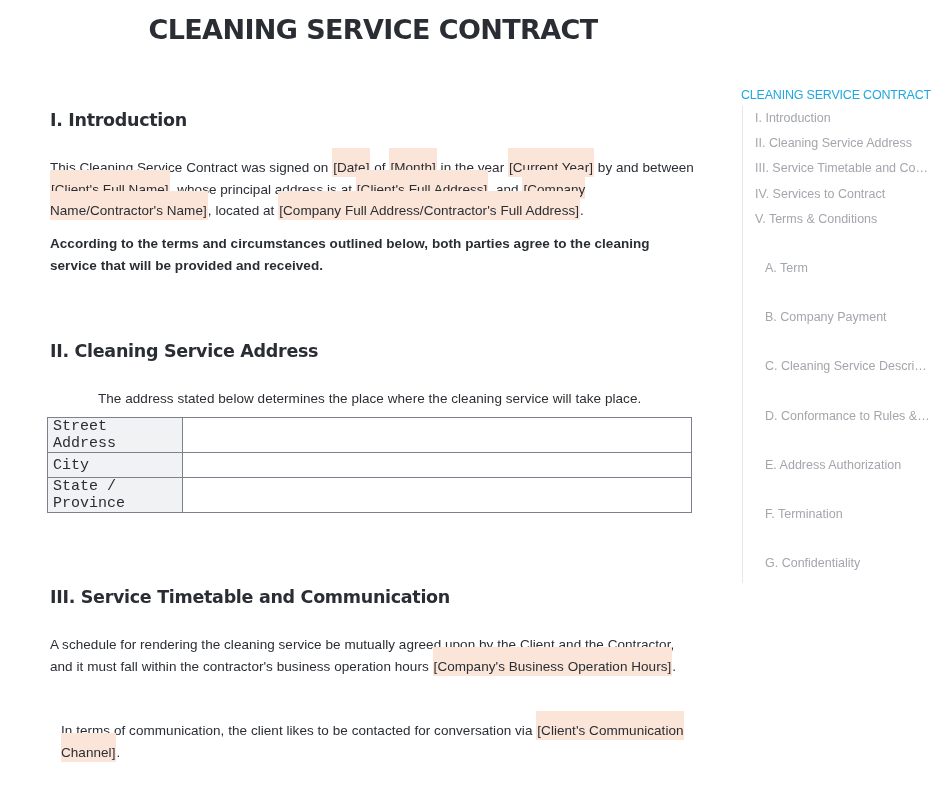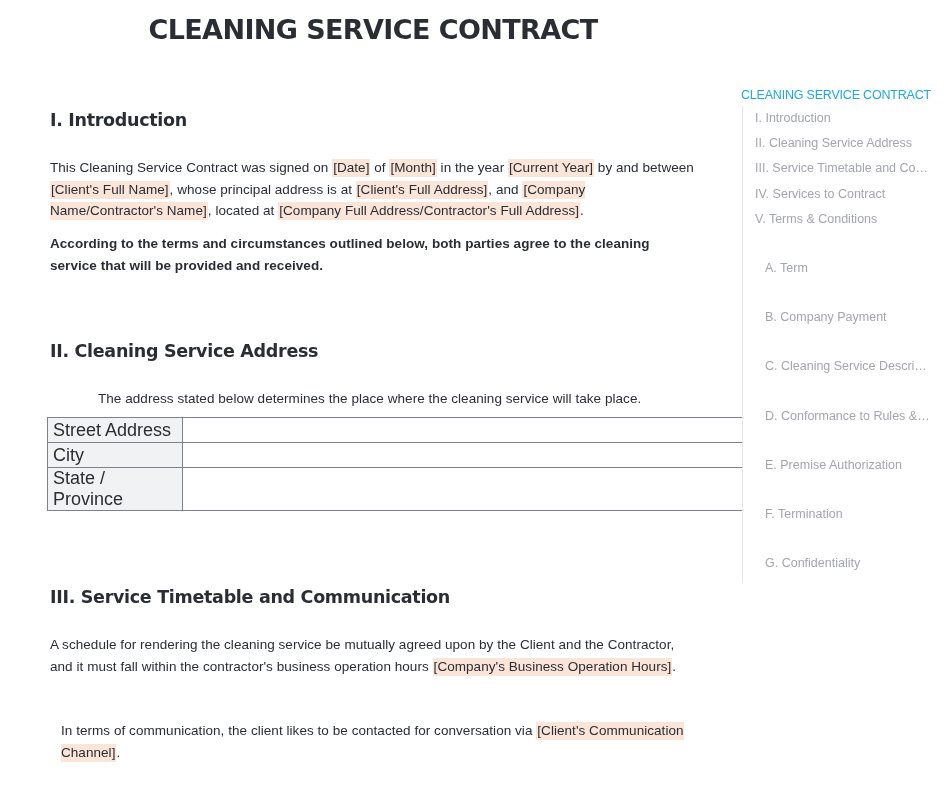--- a/index.html
+++ b/index.html
@@ -51,30 +51,30 @@
       margin: 0;
       width: 650px;
       font-family: "Liberation Sans", sans-serif;
       font-size: 13.5px;
       line-height: 21.5px;
       color: #2a2e34;
       letter-spacing: 0.05px;
     }
     .ph {
       background: #fbe4d8;
-      padding: 1px 1px 2px 1px;
+      padding: 12px 1px 2px 1px;
     }
     table.addr-table {
       position: absolute;
       left: -3px;
       top: 417px;
-      width: 696px;
+      width: 645px;
       border-collapse: collapse;
-      font-family: Liberation Sans, sans-serif;
-      font-size: 18px;
+      font-family: Liberation Mono, monospace;
+      font-size: 15px;
       color: #2a2e34;
     }
     table.addr-table td {
       border: 1px solid #7c828c;
       height: 24px;
       padding: 0 5px;
     }
     table.addr-table td.label-cell {
       width: 124px;
       background: #f1f2f4;
@@ -165,17 +165,17 @@
   <div class="toc-list">
     <div class="toc-item">I. Introduction</div>
     <div class="toc-item">II. Cleaning Service Address</div>
     <div class="toc-item">III. Service Timetable and Communication</div>
     <div class="toc-item">IV. Services to Contract</div>
     <div class="toc-item">V. Terms &amp; Conditions</div>
     <div class="toc-item sub">A. Term</div>
     <div class="toc-item sub">B. Company Payment</div>
     <div class="toc-item sub">C. Cleaning Service Description</div>
     <div class="toc-item sub">D. Conformance to Rules &amp; Regulations</div>
-    <div class="toc-item sub">E. Premise Authorization</div>
+    <div class="toc-item sub">E. Address Authorization</div>
     <div class="toc-item sub">F. Termination</div>
     <div class="toc-item sub">G. Confidentiality</div>
   </div>
 </nav>
 
 </body></html>

